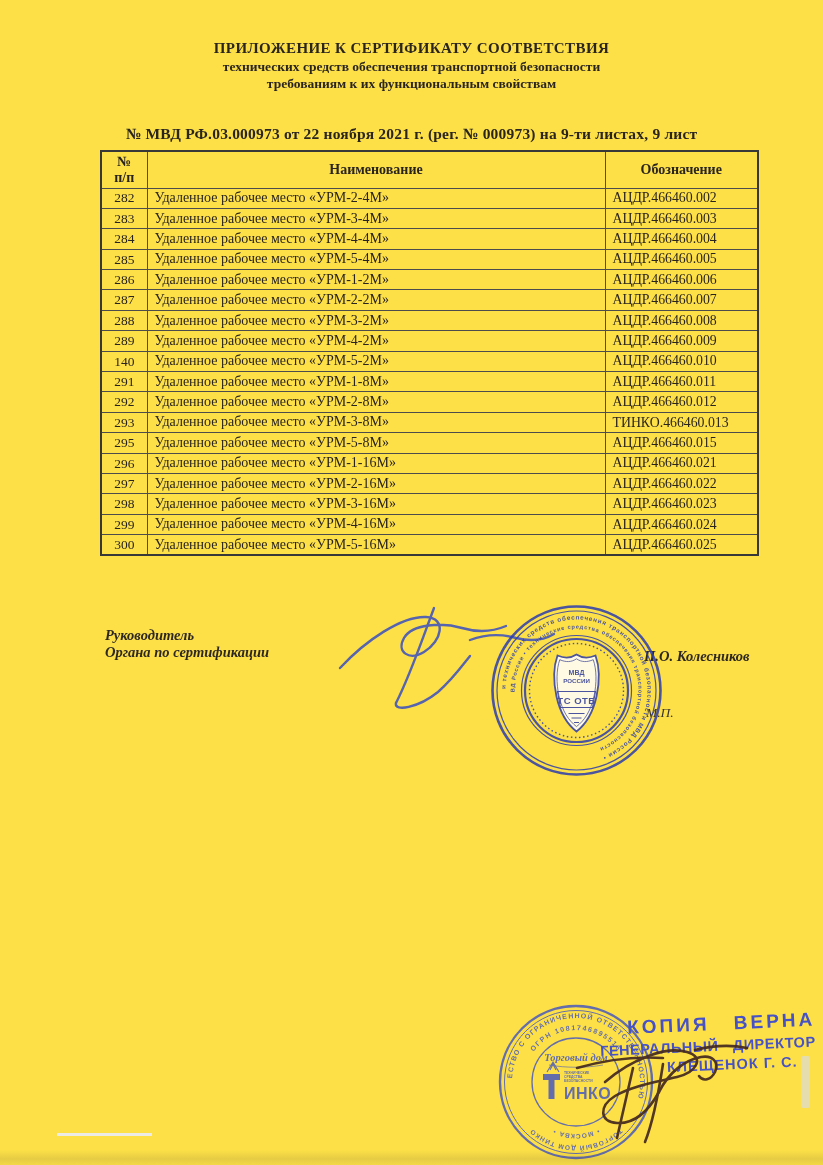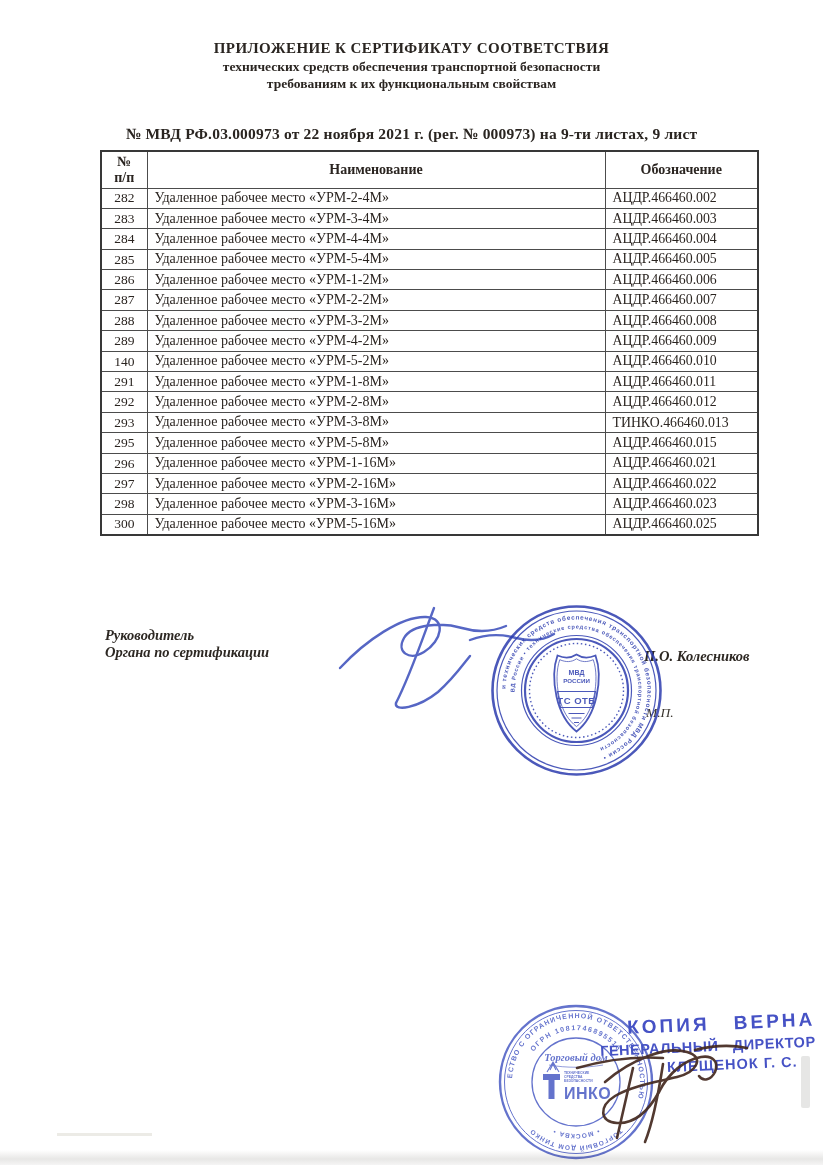--- a/index.html
+++ b/index.html
@@ -1,19 +1,19 @@
 <!DOCTYPE html>
 <html><head>
 <meta charset="utf-8">
 <style>
   * { margin:0; padding:0; box-sizing:border-box; }
   body { background:#e8e8e8; font-family:"Liberation Serif", serif; }
   .page {
     position:relative; width:823px; height:1165px; margin:0 auto;
-    background:#ffffff; overflow:hidden; color:#2a2521;
+    background:#fde047; overflow:hidden; color:#2a2521;
   }
   .hdr { position:absolute; left:0; width:100%; text-align:center; font-weight:bold; }
   .hdr-1 { top:40px; font-size:15px; letter-spacing:0.4px; }
   .hdr-2 { top:59px; font-size:13.5px; }
   .hdr-3 { top:76px; font-size:13.5px; }
   .hdr-4 { top:125px; font-size:15.5px; letter-spacing:0.2px; }
 
   table.doc {
     position:absolute; left:100px; top:150px; width:657px;
     border-collapse:collapse; table-layout:fixed;
@@ -149,20 +149,25 @@
           <td class="c-num">297</td>
           <td class="c-name">Удаленное рабочее место «УРМ-2-16М»</td>
           <td class="c-designation">АЦДР.466460.022</td>
         </tr>
         <tr>
           <td class="c-num">298</td>
           <td class="c-name">Удаленное рабочее место «УРМ-3-16М»</td>
           <td class="c-designation">АЦДР.466460.023</td>
         </tr>
         <tr>
+          <td class="c-num">299</td>
+          <td class="c-name">Удаленное рабочее место «УРМ-4-16М»</td>
+          <td class="c-designation">АЦДР.466460.024</td>
+        </tr>
+        <tr>
           <td class="c-num">300</td>
           <td class="c-name">Удаленное рабочее место «УРМ-5-16М»</td>
           <td class="c-designation">АЦДР.466460.025</td>
         </tr>
       </tbody>
   </table>
 
   <div class="sig-label" style="left:105px; top:627px;">Руководитель</div>
   <div class="sig-label" style="left:105px; top:644px;">Органа по сертификации</div>
   <div class="sig-label" style="left:644px; top:648px;">П.О. Колесников</div>

